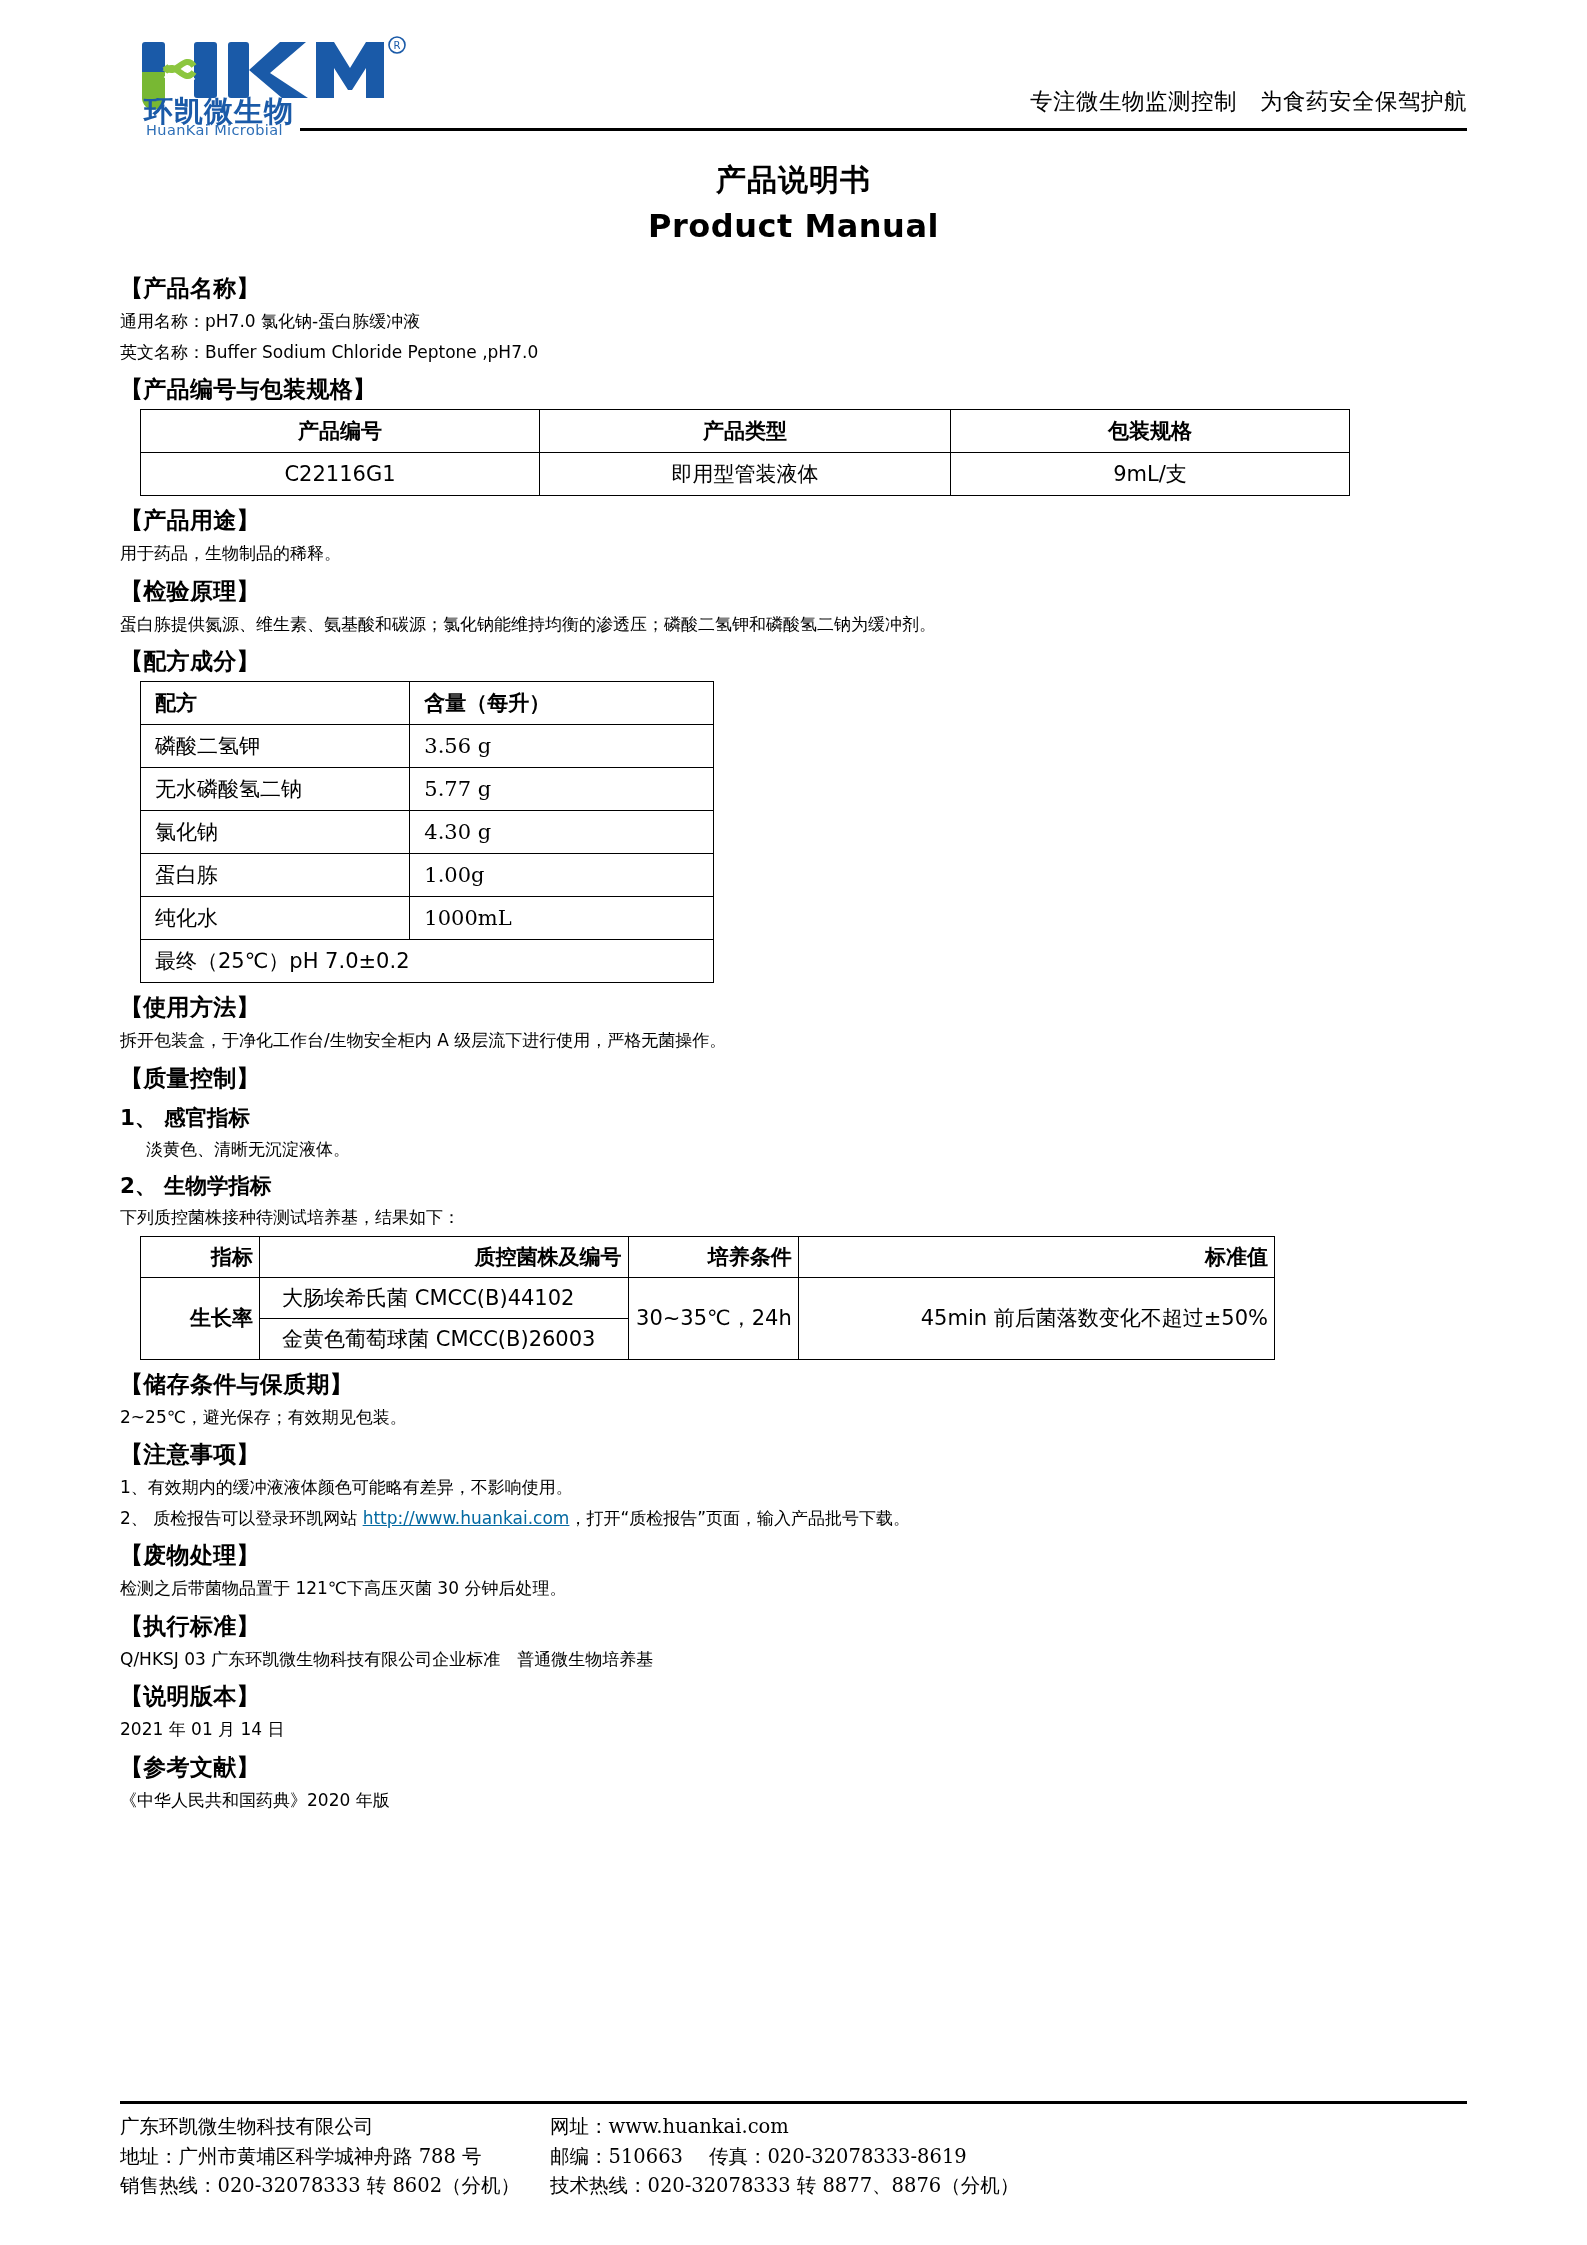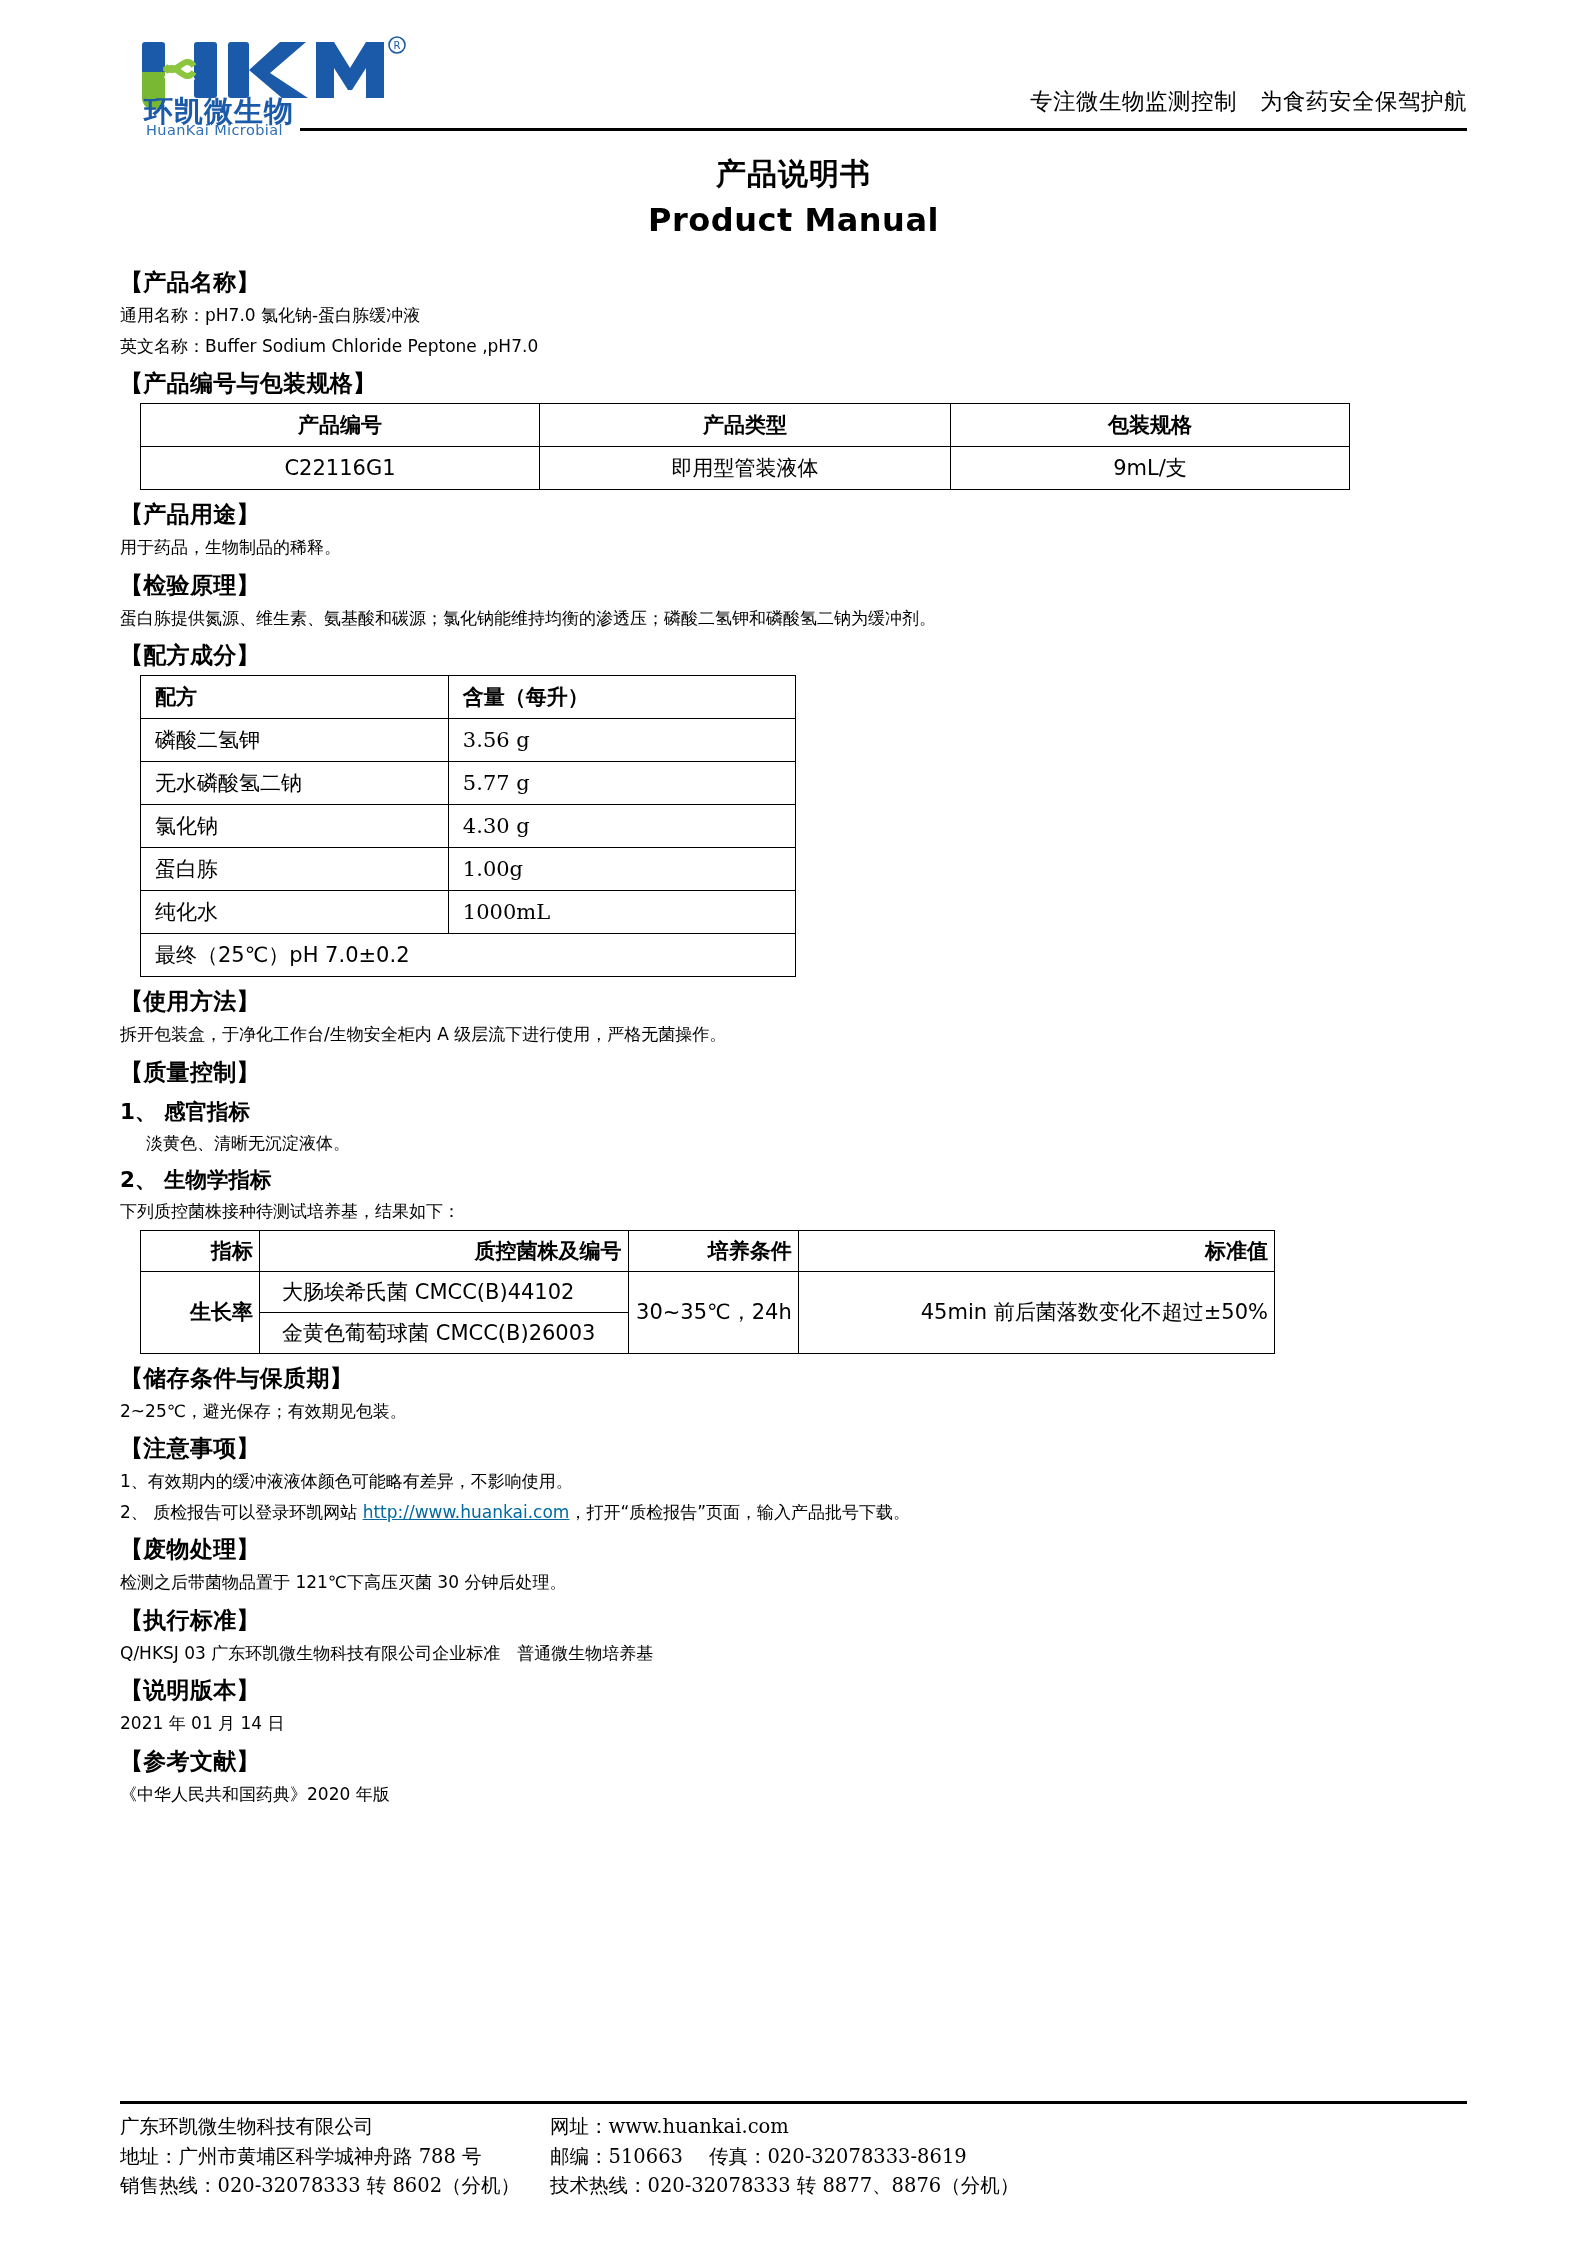--- a/index.html
+++ b/index.html
@@ -53,21 +53,21 @@
     right: 0;
     top: 100px;
     border-top: 3px solid #000;
   }
 
   
   .doc-title-cn {
     text-align: center;
     font-size: 30px;
     font-weight: 700;
-    margin: 18px 0 0 0;
+    margin: 24px 0 0 0;
     letter-spacing: 1px;
   }
   .doc-title-en {
     text-align: center;
     font-size: 32px;
     font-weight: 700;
     margin: 6px 0 28px 0;
     letter-spacing: 0.5px;
   }
 
@@ -105,21 +105,21 @@
   }
   table.t-code th, table.t-code td {
     border: 1.5px solid #000;
     text-align: center;
     padding: 7px 4px;
   }
   table.t-code th { font-weight: 700; }
   table.t-code td { font-weight: 400; }
 
   table.t-formula {
-    width: 656px;
+    width: 574px;
     margin: 4px 0 4px 20px;
   }
   table.t-formula th, table.t-formula td {
     border: 1.5px solid #000;
     text-align: left;
     padding: 7px 14px;
   }
   table.t-formula th { font-weight: 700; }
   table.t-formula td.serif { font-family: "DejaVu Serif", "Liberation Serif", serif; }
   table.t-formula td.final {

